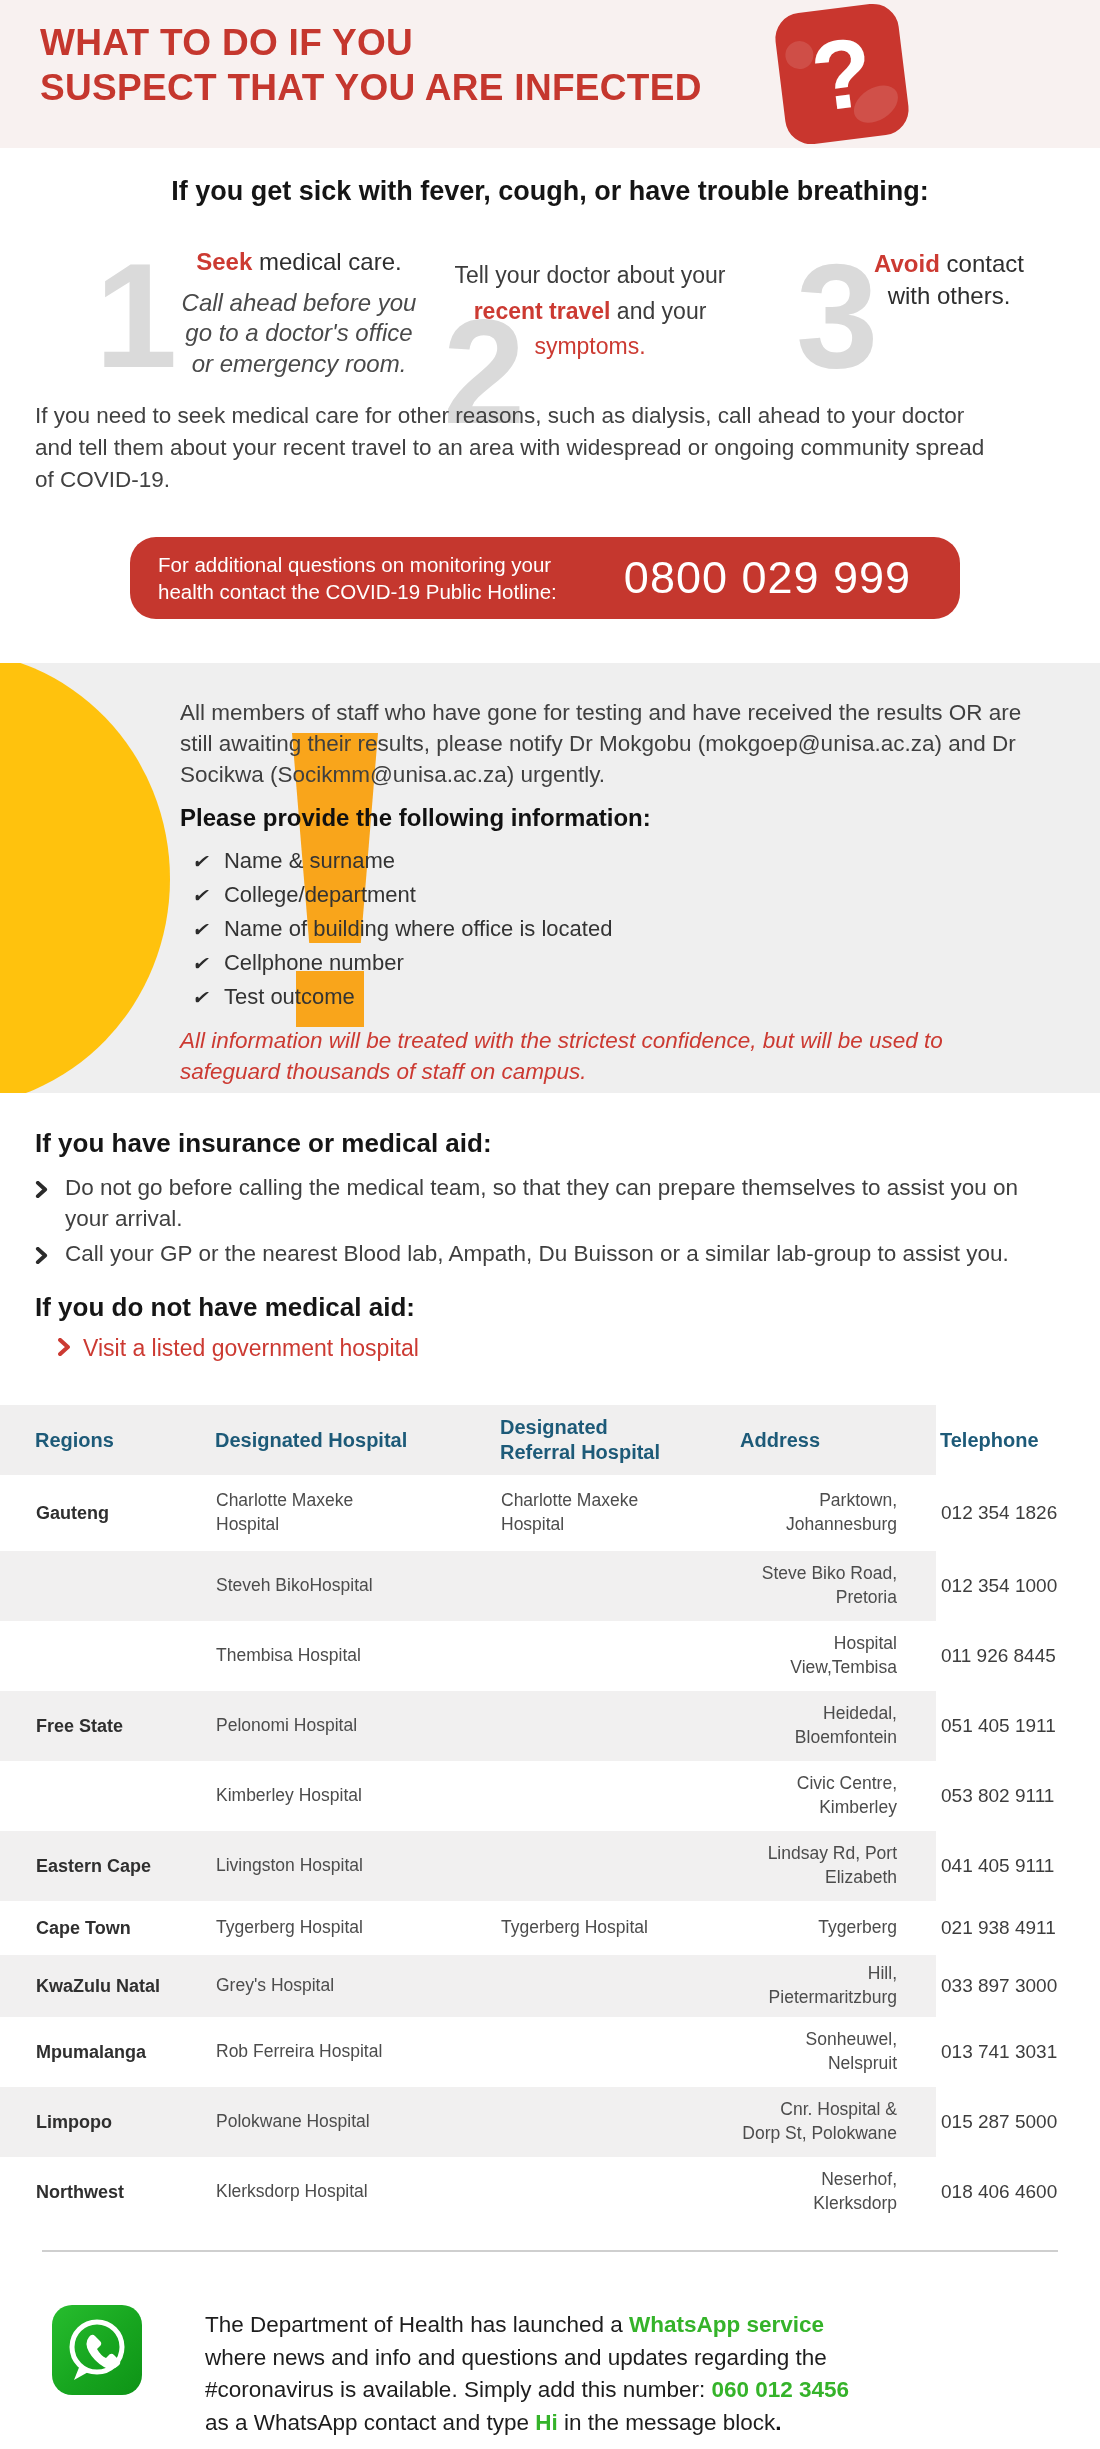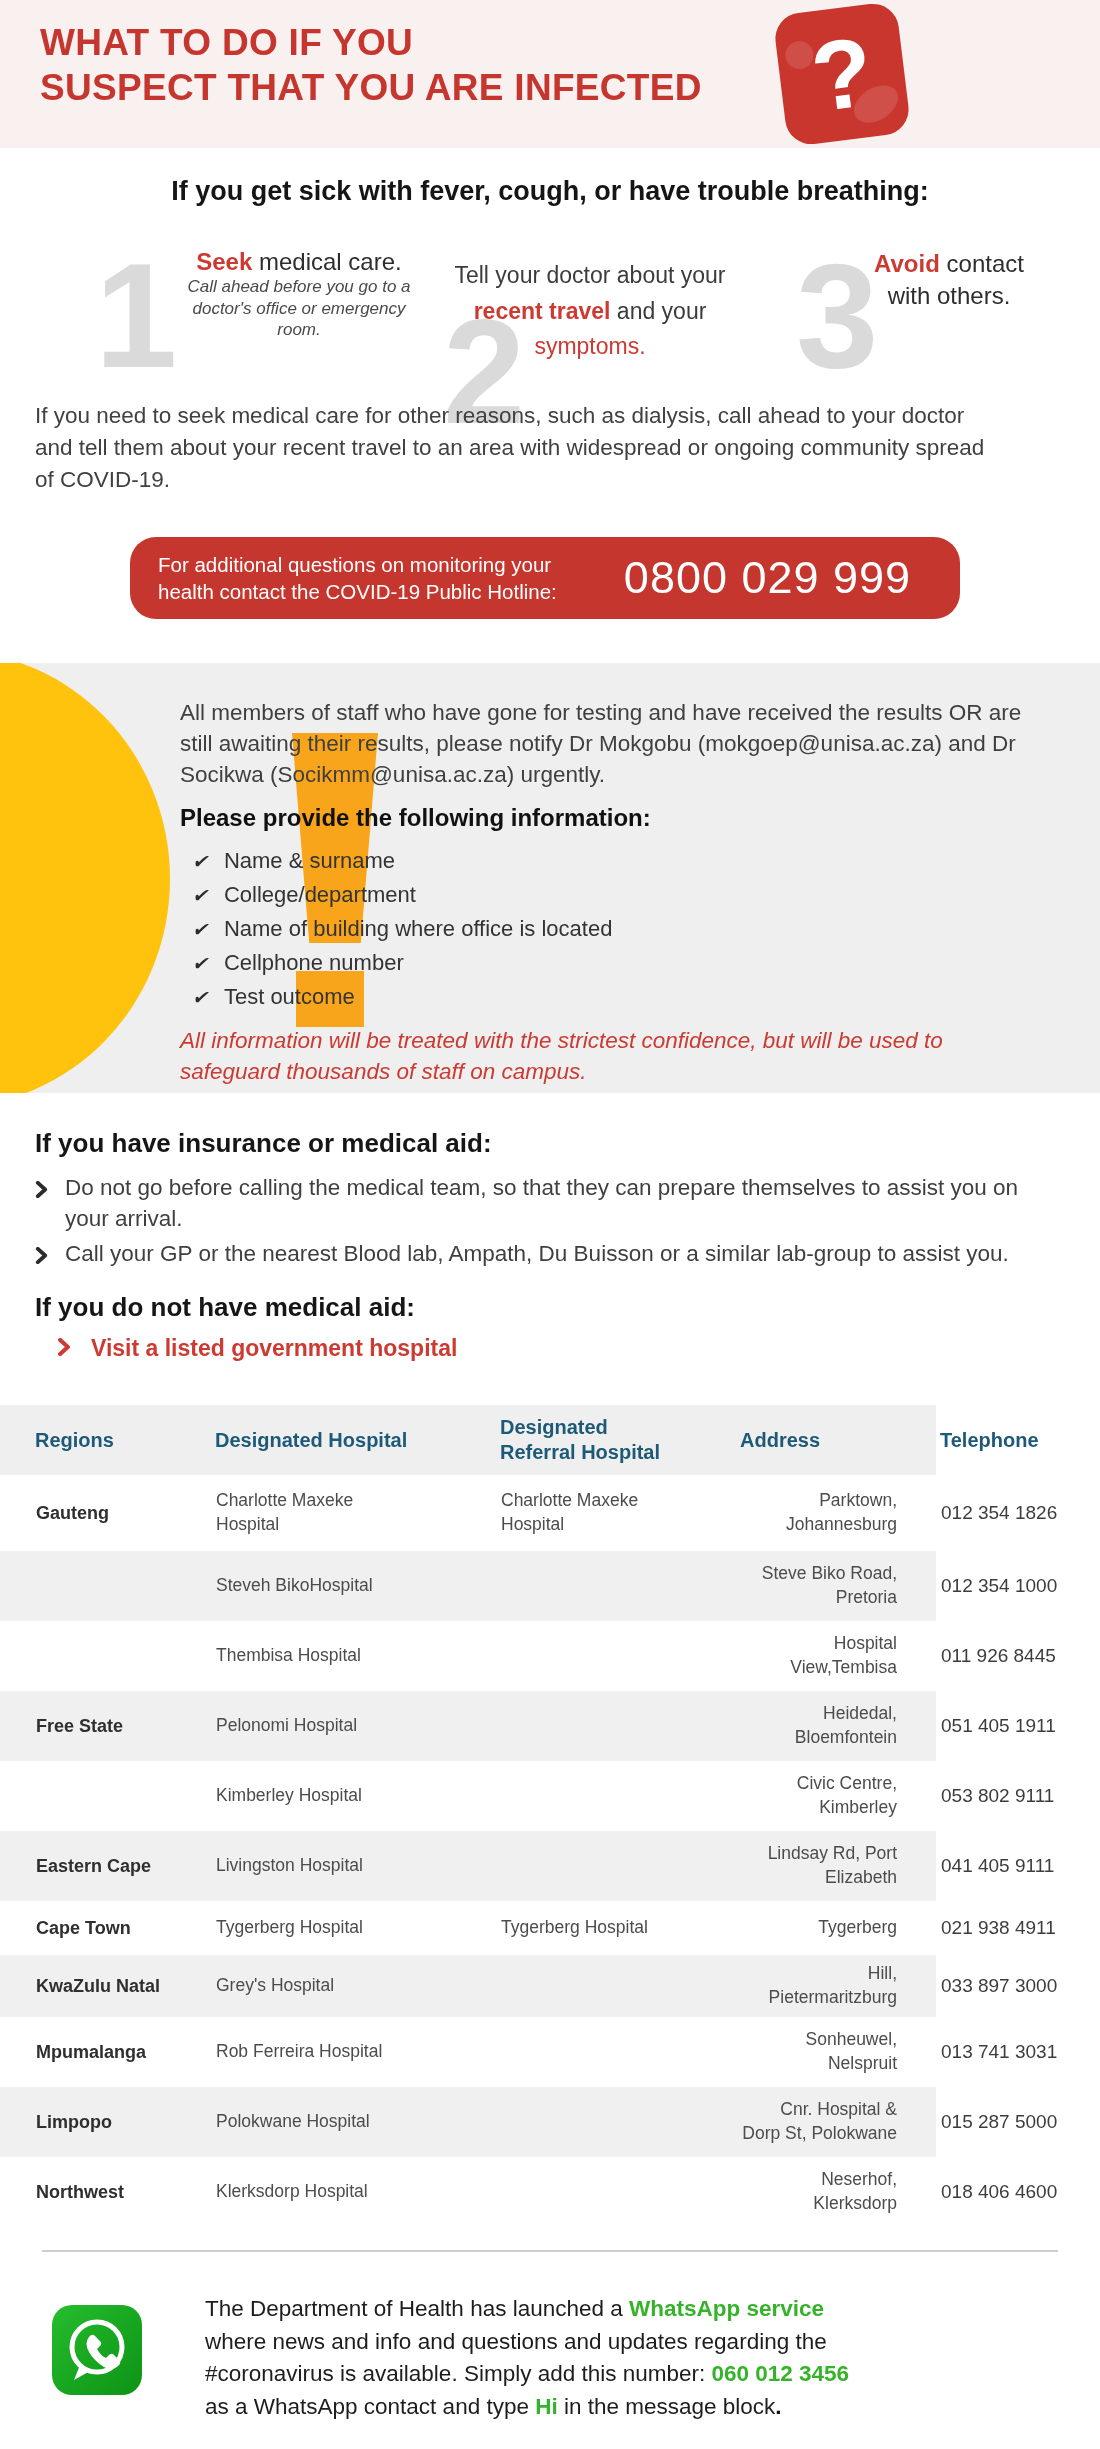--- a/index.html
+++ b/index.html
@@ -30,21 +30,21 @@
   
   .steps{position:absolute;top:238px;left:0;width:1100px;height:200px;}
   .step{position:absolute;}
   .step .num{position:absolute;font-size:148px;font-weight:bold;color:#dadada;line-height:1;z-index:0;}
   .step .stext{position:relative;z-index:1;}
   .lead{font-size:24px;color:#2e2e2e;}
   .lead b{font-weight:bold;}
   .step1{left:95px;top:10px;width:360px;}
   .step1 .num{left:0;top:-6px;}
   .step1 .stext{margin-left:48px;text-align:center;}
-  .detail{font-style:italic;font-size:17px;color:#4a4a4a;line-height:1.27;margin:0 auto 0;width:242px;}
+  .detail{font-style:italic;font-size:24px;color:#4a4a4a;line-height:1.27;margin:12px auto 0;width:242px;}
   .step2{left:425px;top:0;width:330px;}
   .step2 .num{left:18px;top:60px;}
   .step2 .stext{text-align:center;font-size:23px;line-height:1.55;margin:20px auto 0;width:292px;color:#3c3c3c;}
   .step3{left:800px;top:10px;width:250px;}
   .step3 .num{left:-4px;top:-6px;}
   .step3 .stext{margin-left:58px;text-align:center;width:182px;font-size:23px;line-height:1.35;}
 
   
   .carep{position:absolute;top:400px;left:35px;width:955px;margin:0;
     font-size:22.5px;line-height:1.43;color:#414141;}
@@ -75,22 +75,22 @@
     font-size:22.5px;line-height:1.35;width:800px;position:relative;}
 
   
   .secblock{position:absolute;left:35px;}
   .insurance{top:1128px;width:1020px;}
   .noaid{top:1292px;width:1020px;}
   .sec-h{font-size:26px;color:#161616;margin:0;font-weight:bold;}
   .bullets{margin:14px 0 0;padding:0;list-style:none;}
   .bullets li{position:relative;padding-left:30px;font-size:22.5px;line-height:1.36;color:#3f3f3f;margin-bottom:5px;width:990px;}
   .chev{position:absolute;left:0;top:3px;color:#2b2b2b;}
-  .redbullet{margin:12px 0 0 22px;display:flex;gap:20px;
-    font-size:23px;font-weight:bold;color:var(--accentRed,#cc3a32);}
+  .redbullet{margin:12px 0 0 22px;display:flex;gap:12px;
+    font-size:23px;font-weight:normal;color:var(--accentRed,#cc3a32);}
   .redbullet .chev{position:static;color:var(--accentRed,#cc3a32);}
 
   
   .htable{position:absolute;top:1405px;left:0;width:936px;}
   .thead,.trow{display:grid;grid-template-columns:180px 285px 240px 200px 160px;
     padding-left:35px;box-sizing:border-box;align-items:center;}
   .thead{height:70px;background:#f0efef;color:var(--teal,#1d5a78);font-weight:bold;font-size:20px;}
   .thead .hc{line-height:1.25;}
   .thead .hc3{width:170px;}
   .trow{min-height:70px;padding-left:36px;}
@@ -103,21 +103,21 @@
   .tcell.hospital,.tcell.referral{color:#4c4c4c;width:178px;line-height:1.35;}
   .tcell.address{color:#4c4c4c;width:156px;line-height:1.35;text-align:right;}
   .tcell.phone{color:#3d3d3d;font-size:19px;}
 
   
   .divider{position:absolute;top:2250px;left:42px;width:1016px;height:2px;background:#cfcfcf;border:none;margin:0;}
   .wa{position:absolute;top:2293px;left:52px;width:1000px;}
   .waicon{position:absolute;left:0;top:12px;width:90px;height:90px;border-radius:20px;
     background:linear-gradient(135deg,#27bd2e 0%,#17a51f 55%,#0e9316 100%);
     display:flex;align-items:center;justify-content:center;}
-  .watext{margin:0 0 0 153px;font-size:22.5px;line-height:1.45;color:#1d1d1d;width:662px;}
+  .watext{margin:16px 0 0 153px;font-size:22.5px;line-height:1.45;color:#1d1d1d;width:662px;}
   .green{color:var(--green,#35b32a);font-weight:bold;}
   .enddot{font-weight:bold;color:#111;}
 </style>
 </head>
 <body>
 
 <header class="band">
   <h1>
     <span>WHAT TO DO IF YOU</span><br>
     <span>SUSPECT THAT YOU ARE INFECTED</span>

